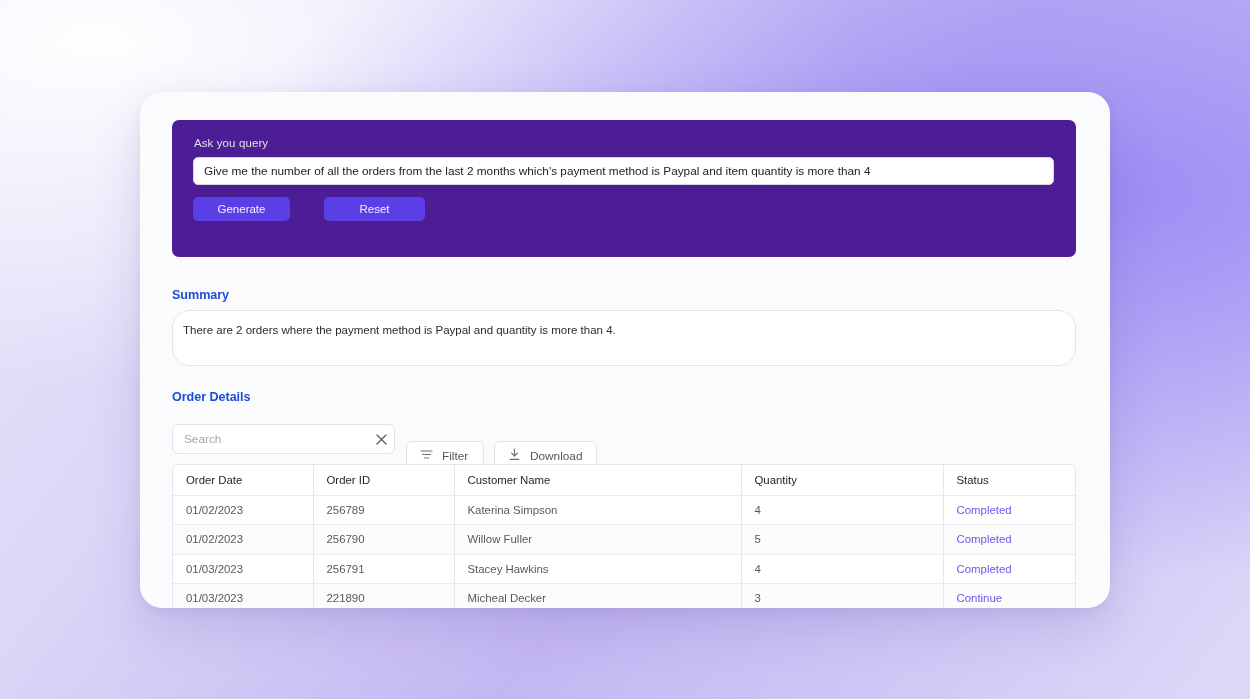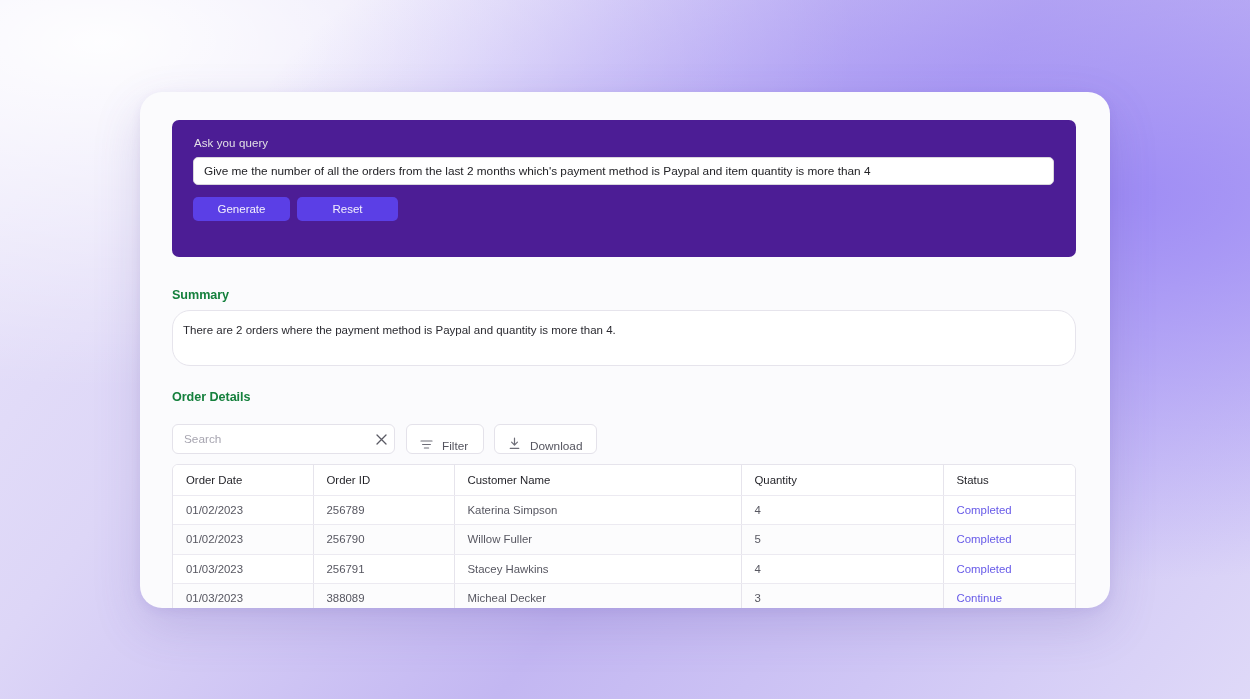--- a/index.html
+++ b/index.html
@@ -66,21 +66,21 @@
     color: #232327;
     padding: 0 10px;
     outline: none;
   }
 
   .btn-row {
     position: absolute;
     left: 21px;
     top: 77px;
     display: flex;
-    gap: 7px;
+    gap: 34px;
     align-items: center;
   }
 
   .btn-primary {
     width: 97px;
     height: 24px;
     background: #5b3fe6;
     border: none;
     border-radius: 5px;
     color: #f2f0fd;
@@ -92,21 +92,21 @@
     justify-content: center;
   }
   .btn-primary.wide { width: 101px; }
 
   
   .section-title {
     position: absolute;
     left: 32px;
     font-size: 12.6px;
     font-weight: bold;
-    color: #15803d;
+    color: #1d4ed8;
     letter-spacing: -0.05px;
   }
   .section-title.summary { top: 196px; }
   .section-title.order   { top: 298px; }
 
   
   .summary-box {
     position: absolute;
     left: 32px;
     top: 218px;
@@ -161,27 +161,27 @@
     height: 26px;
     display: flex;
     align-items: center;
     justify-content: center;
     cursor: pointer;
     color: #5a5a64;
   }
 
   .tool-btn {
     position: absolute;
-    top: 0;
+    top: 17px;
     height: 30px;
     background: #ffffff;
     border: 1px solid #e4e2ea;
     border-radius: 6px;
     display: flex;
-    align-items: flex-end;
+    align-items: center;
     gap: 9px;
     padding: 0 13px;
     cursor: pointer;
     font-size: 11.8px;
     color: #54545e;
   }
   .tool-btn.filter   { left: 234px; width: 78px; }
   .tool-btn.download { left: 322px; width: 103px; }
 
   
@@ -373,21 +373,21 @@
         </tr>
         <tr>
           <td>01/03/2023</td>
           <td>256791</td>
           <td>Stacey Hawkins</td>
           <td>4</td>
           <td><span class="status-link">Completed</span></td>
         </tr>
         <tr>
           <td>01/03/2023</td>
-          <td>388089</td>
+          <td>221890</td>
           <td>Micheal Decker</td>
           <td>3</td>
           <td><span class="status-link">Continue</span></td>
         </tr>
       </tbody>
     </table>
   </div>
 
 </div>
 

